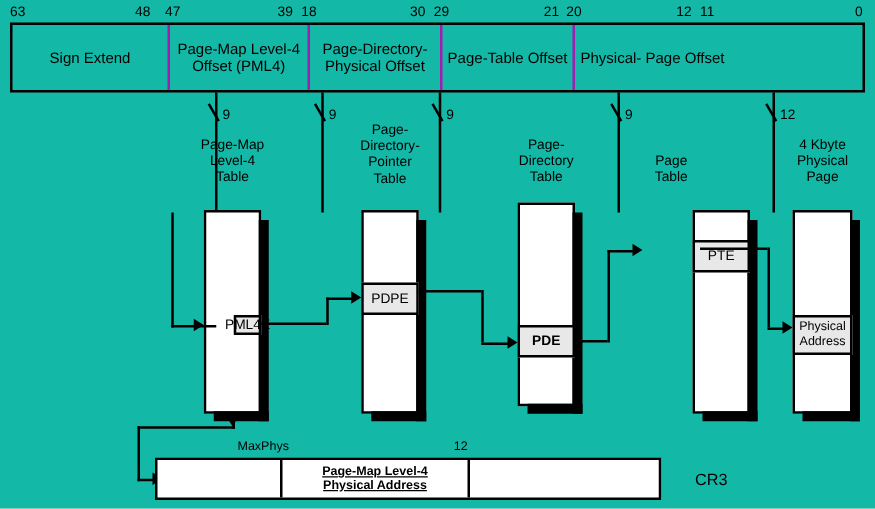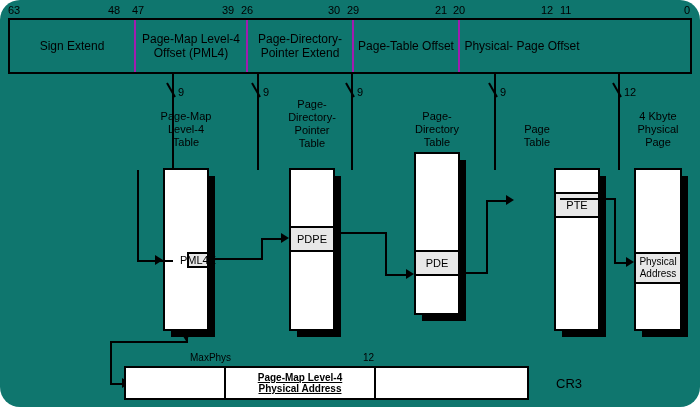--- a/index.html
+++ b/index.html
@@ -4,25 +4,24 @@
 <style>
   html, body {
     margin: 0;
     padding: 0;
     background: #ffffff;
   }
   #stage {
     position: relative;
     width: 700px;
     height: 407px;
-    background: #0f766e;
+    background: #14b8a6;
     font-family: "Liberation Sans", sans-serif;
     color: #000000;
     overflow: hidden;
-    border-radius: 20px;
   }
   .abs { position: absolute; }
 
   
   .bitlabel {
     font-size: 11px;
     line-height: 12px;
     color: #000;
     white-space: nowrap;
   }
@@ -164,36 +163,36 @@
 </style>
 </head>
 <body>
 
 <div id="stage">
 
   <div class="bitlabel abs" style="left:8px;  top:4px;">63</div>
   <div class="bitlabel abs" style="left:108px;top:4px;">48</div>
   <div class="bitlabel abs" style="left:132px;top:4px;">47</div>
   <div class="bitlabel abs" style="left:222px;top:4px;">39</div>
-  <div class="bitlabel abs" style="left:241px;top:4px;">26</div>
+  <div class="bitlabel abs" style="left:241px;top:4px;">18</div>
   <div class="bitlabel abs" style="left:328px;top:4px;">30</div>
   <div class="bitlabel abs" style="left:347px;top:4px;">29</div>
   <div class="bitlabel abs" style="left:435px;top:4px;">21</div>
   <div class="bitlabel abs" style="left:453px;top:4px;">20</div>
   <div class="bitlabel abs" style="left:541px;top:4px;">12</div>
   <div class="bitlabel abs" style="left:560px;top:4px;">11</div>
   <div class="bitlabel abs" style="left:684px;top:4px;">0</div>
 
   <div class="va-row">
     <div class="va-cell" style="width:126px;">Sign Extend</div>
     <div class="va-cell" style="width:112px;">Page-Map
 Level-4 Offset
 (PML4)</div>
     <div class="va-cell" style="width:106px;">Page-Directory-
-Pointer Extend</div>
+Physical Offset</div>
     <div class="va-cell" style="width:106px;">Page-Table
 Offset</div>
     <div class="va-cell" style="width:124px;">Physical-
 Page Offset</div>
   </div>
 
   <div class="ln-v" style="left:172px; top:74px; height:96px;"></div>
   <div class="tick" style="left:170px; top:82px;"></div>
   <div class="ticknum" style="left:178px; top:86px;">9</div>
 
@@ -234,21 +233,21 @@
     <div class="shadow-b"></div>
     <div class="entry" style="top:82px; height:16px;margin-left:24px;">PML4E</div>
   </div>
 
   <div class="tbl" style="left:289px; top:168px; width:46px; height:163px;">
     <div class="shadow-r"></div>
     <div class="shadow-b"></div>
     <div class="entry" style="top:56px; height:26px;">PDPE</div>
   </div>
 
-  <div class="tbl" style="left:414px; top:152px; width:46px; height:163px;">
+  <div class="tbl" style="left:414px; top:162px; width:46px; height:163px;font-weight:bold;">
     <div class="shadow-r"></div>
     <div class="shadow-b"></div>
     <div class="entry" style="top:96px; height:26px;">PDE</div>
   </div>
 
   <div class="tbl" style="left:514px; top:168px; width:46px; height:163px;margin-left:40px;">
     <div class="shadow-r"></div>
     <div class="shadow-b"></div>
     <div class="entry" style="top:22px; height:26px;">PTE</div>
   </div>

